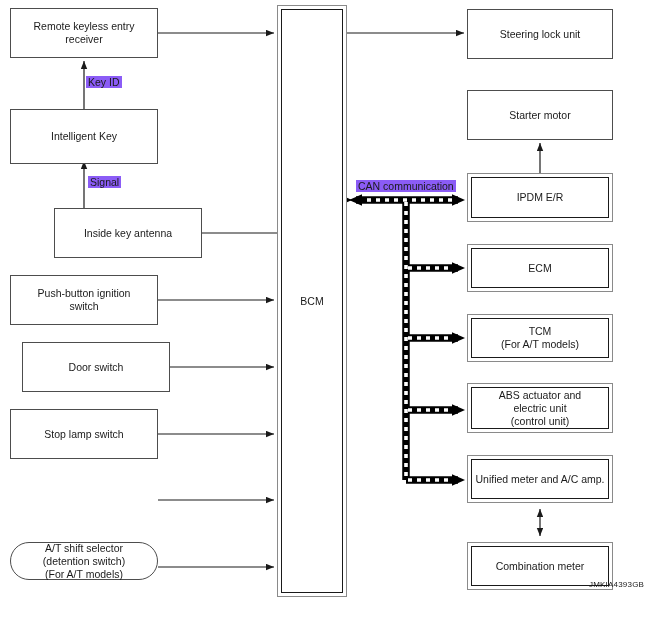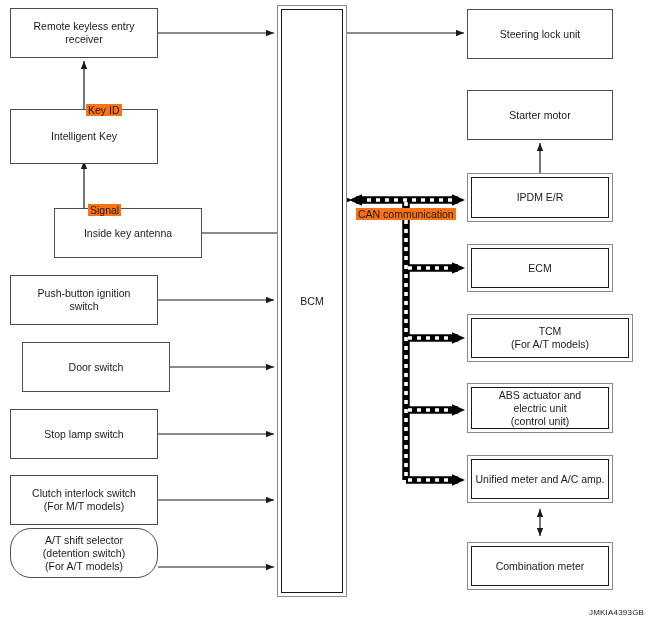--- a/index.html
+++ b/index.html
@@ -59,24 +59,23 @@
   }
   .node.bcm {
     writing-mode: horizontal-tb;
     align-items: flex-end;
   }
   .edge-label {
     position: absolute;
     font-size: 10.5px;
     line-height: 12px;
     color: #1a1a1a;
-    background: #f97316;
+    background: #8b5cf6;
     padding: 0 2px;
     white-space: nowrap;
-    margin-top: 28px;
   }
   .figcode {
     position: absolute;
     font-size: 8px;
     letter-spacing: .2px;
     color: #1a1a1a;
     white-space: nowrap;
   }
 </style>
 </head>
@@ -159,54 +158,52 @@
   </svg>
 
   <div class="node" style="left:10px;top:8px;width:148px;height:50px;">Remote keyless entry
 receiver</div>
   <div class="node" style="left:10px;top:109px;width:148px;height:55px;">Intelligent Key</div>
   <div class="node" style="left:10px;top:208px;width:148px;height:50px;margin-left:44px;">Inside key antenna</div>
   <div class="node" style="left:10px;top:275px;width:148px;height:50px;">Push-button ignition
 switch</div>
   <div class="node" style="left:22px;top:342px;width:148px;height:50px;">Door switch</div>
   <div class="node" style="left:10px;top:409px;width:148px;height:50px;">Stop lamp switch</div>
-  <div class="node" style="left:10px;top:475px;width:148px;height:50px;">Clutch interlock switch
-(For M/T models)</div>
-  <div class="node" style="left:10px;top:528px;width:148px;height:50px;border-radius:21px;">A/T shift selector
+  <div class="node" style="left:10px;top:542px;width:148px;height:38px;border-radius:21px;">A/T shift selector
 (detention switch)
 (For A/T models)</div>
 
   <div class="node dbl bcm" style="left:277px;top:5px;width:70px;height:592px;">
     <div class="inner">BCM</div>
   </div>
 
   <div class="node" style="left:467px;top:9px;width:146px;height:50px;">Steering lock unit</div>
   <div class="node" style="left:467px;top:90px;width:146px;height:50px;">Starter motor</div>
 
   <div class="node dbl" style="left:467px;top:173px;width:146px;height:49px;">
     <div class="inner">IPDM E/R</div>
   </div>
   <div class="node dbl" style="left:467px;top:244px;width:146px;height:48px;">
     <div class="inner">ECM</div>
   </div>
-  <div class="node dbl" style="left:467px;top:314px;width:166px;height:48px;">
+  <div class="node dbl" style="left:467px;top:314px;width:146px;height:48px;">
     <div class="inner">TCM
 (For A/T models)</div>
   </div>
   <div class="node dbl" style="left:467px;top:383px;width:146px;height:50px;">
     <div class="inner">ABS actuator and
 electric unit
 (control unit)</div>
   </div>
   <div class="node dbl" style="left:467px;top:455px;width:146px;height:48px;">
     <div class="inner">Unified meter and A/C amp.</div>
   </div>
   <div class="node dbl" style="left:467px;top:542px;width:146px;height:48px;">
     <div class="inner">Combination meter</div>
   </div>
 
   <div class="edge-label" style="left:86px;top:76px;">Key ID</div>
   <div class="edge-label" style="left:88px;top:176px;">Signal</div>
   <div class="edge-label" style="left:356px;top:180px;">CAN communication</div>
 
-  <div class="figcode" style="left:589px;top:608px;">JMKIA4393GB</div>
+  <div class="figcode" style="left:589px;top:580px;">JMKIA4393GB</div>
 
 </div>
 
 </body></html>

